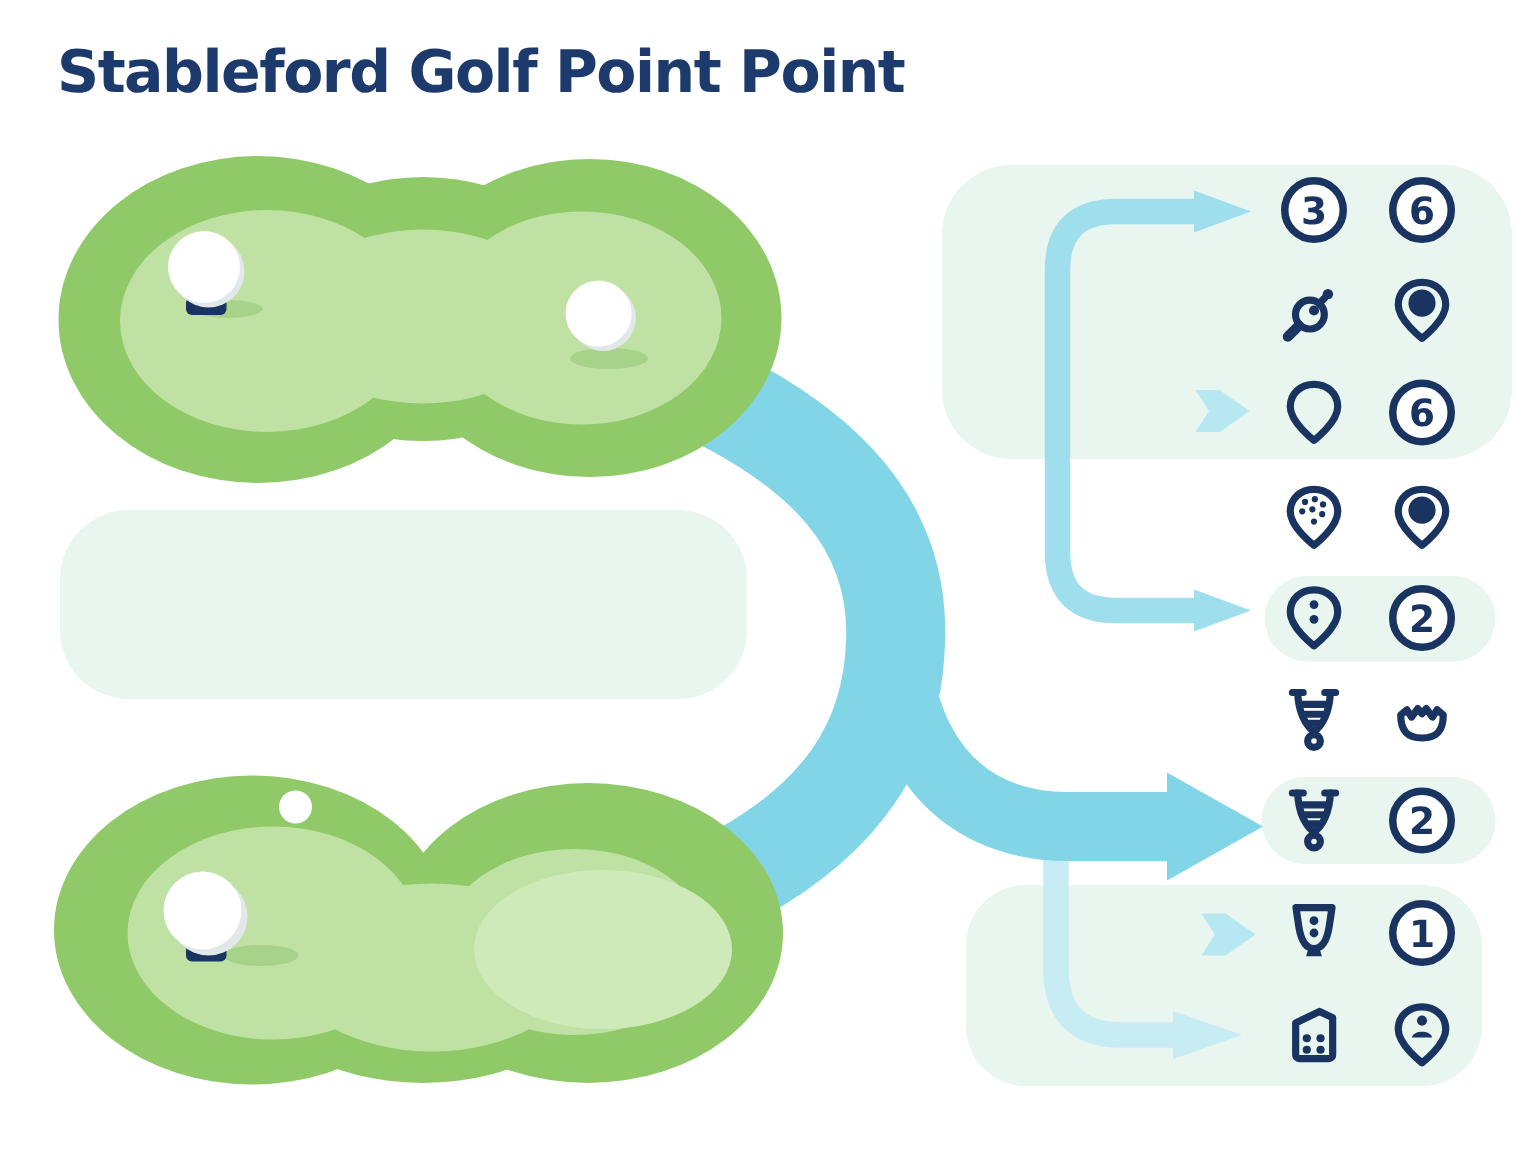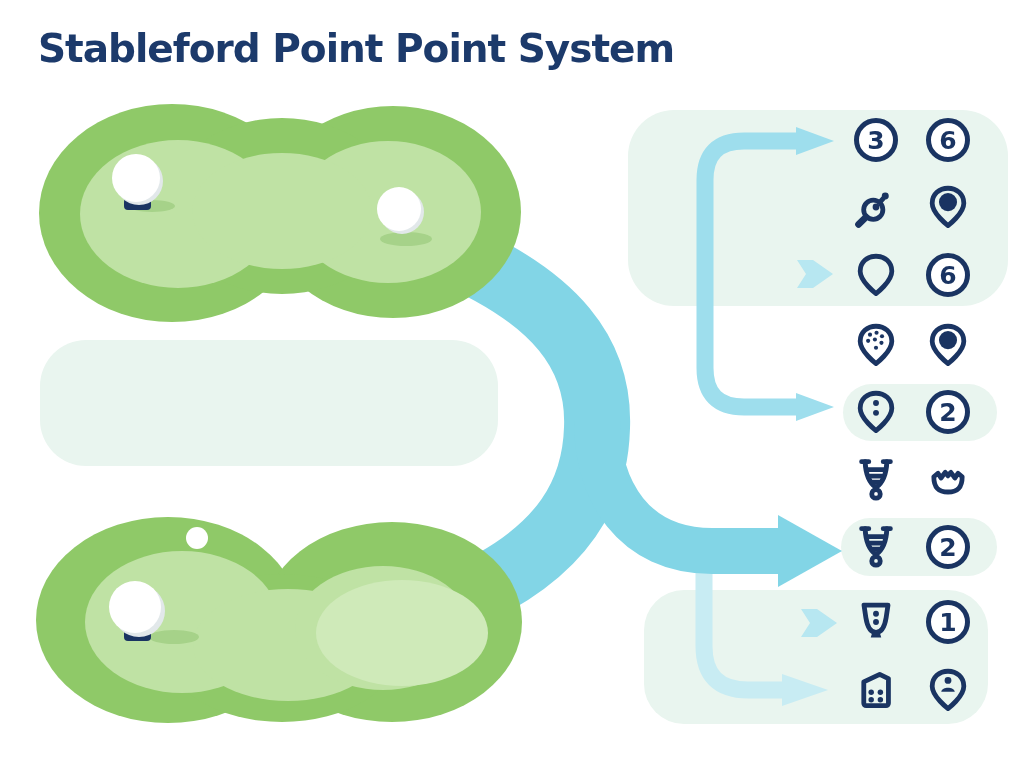--- a/index.html
+++ b/index.html
@@ -87,21 +87,21 @@
     </g>
     <ellipse cx="402" cy="633" rx="86" ry="53" fill="#cfeab9"></ellipse>
     <circle cx="197" cy="538" r="11" fill="#ffffff"></circle>
     <ellipse cx="174" cy="637" rx="25" ry="7" fill="#a6d289"></ellipse>
     <rect x="124" y="629" width="27" height="12" rx="4" fill="#1a3462"></rect>
     <circle cx="139" cy="611" r="26" fill="#e2e8ea"></circle>
     <circle cx="135" cy="607" r="26" fill="#ffffff"></circle>
   </g>
 </svg>
 
-<div class="title">Stableford Point Point System</div>
+<div class="title">Stableford Golf Point Point</div>
 
 <div class="row-cell" style="left:852px;top:116px">
   <div class="badge">3</div>
 </div>
 <div class="row-cell" style="left:924px;top:116px">
   <div class="badge">6</div>
 </div>
 
 <div class="row-cell" style="left:852px;top:183px">
   <svg class="icon" viewBox="0 0 44 44">

